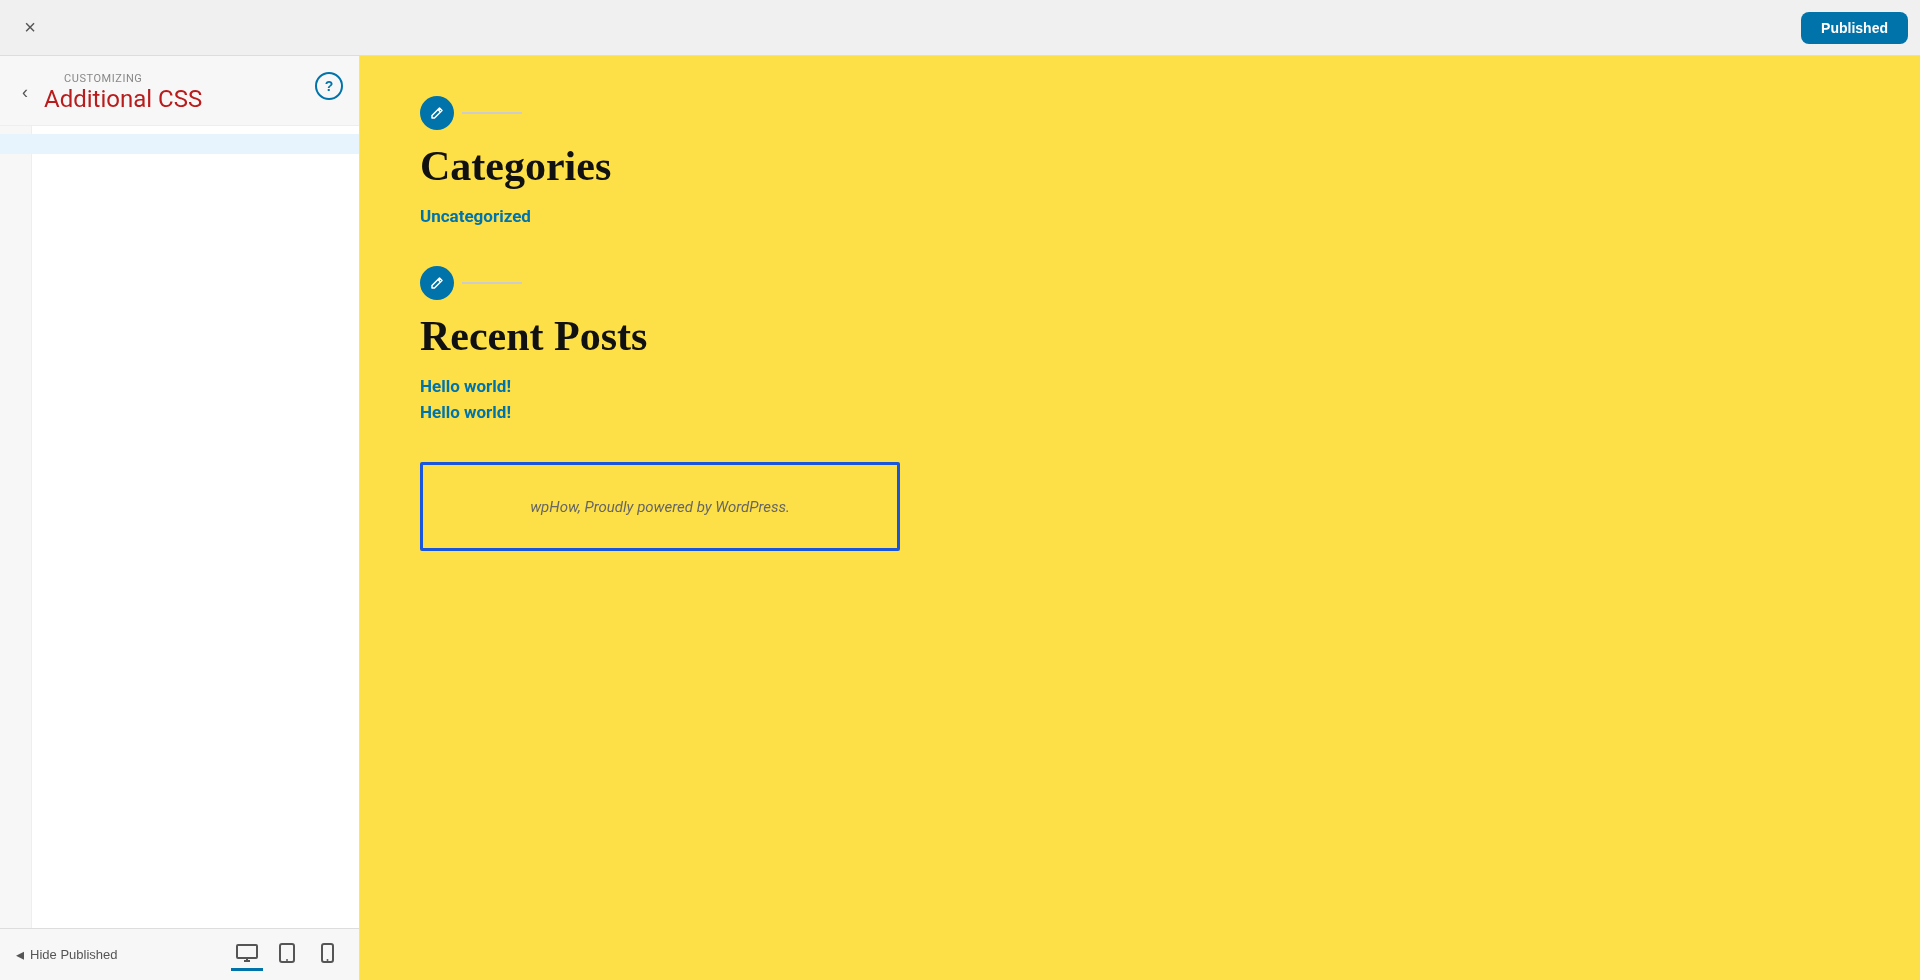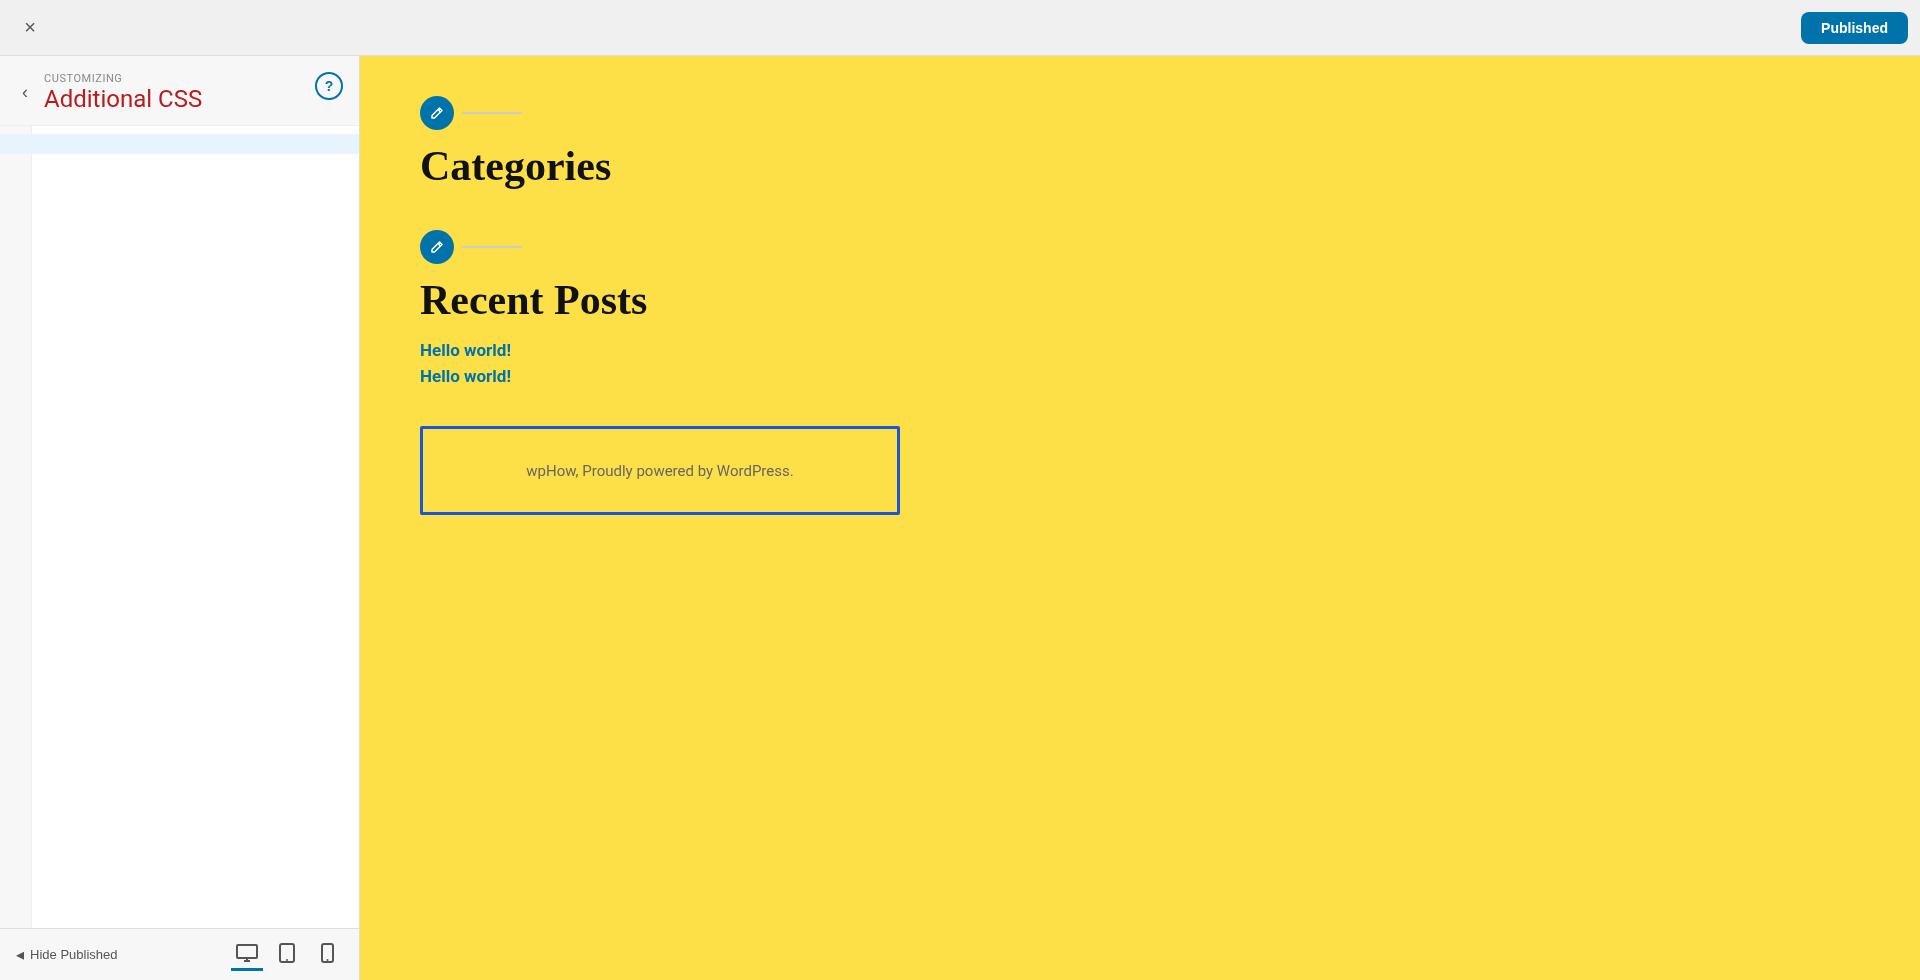--- a/index.html
+++ b/index.html
@@ -79,20 +79,21 @@
     }
     .sidebar-titles {
       display: flex;
       flex-direction: column;
     }
     .customizing-label {
       font-size: 11px;
       color: #888;
       text-transform: uppercase;
       letter-spacing: 0.05em;
+      margin-left: 20px;
     }
     .sidebar-title {
       font-size: 24px;
       color: #b91c1c;
       font-weight: 400;
     }
     .help-btn {
       width: 28px; height: 28px;
       border: 2px solid #0073aa;
       border-radius: 50%;
@@ -246,20 +247,21 @@
       border: 3px solid #1a56db;
       border-radius: 2px;
       padding: 32px 40px;
       margin-top: 20px;
       max-width: 480px;
       text-align: center;
     }
     .footer-text {
       color: #666;
       font-size: 15px;
+      font-style: italic;
     }
 
     
     ::-webkit-scrollbar { width: 6px; }
     ::-webkit-scrollbar-track { background: #f1f1f1; }
     ::-webkit-scrollbar-thumb { background: #bbb; border-radius: 3px; }
   </style>
 </head>
 <body>
 
@@ -328,20 +330,21 @@
       <div class="widget-header">
         <div class="edit-circle">
           <svg width="14" height="14" viewBox="0 0 14 14" fill="none" xmlns="http://www.w3.org/2000/svg">
             <path d="M9.5 2L12 4.5L4.5 12H2V9.5L9.5 2Z" stroke="white" stroke-width="1.5" fill="none" stroke-linejoin="round"></path>
             <path d="M8 3.5L10.5 6" stroke="white" stroke-width="1.5"></path>
           </svg>
         </div>
         <div class="widget-line"></div>
       </div>
       <h2 class="section-title">Categories</h2>
+      <a class="section-link" href="#">Uncategorized</a>
     </div>
 
     <div class="widget-section">
       <div class="widget-header">
         <div class="edit-circle">
           <svg width="14" height="14" viewBox="0 0 14 14" fill="none" xmlns="http://www.w3.org/2000/svg">
             <path d="M9.5 2L12 4.5L4.5 12H2V9.5L9.5 2Z" stroke="white" stroke-width="1.5" fill="none" stroke-linejoin="round"></path>
             <path d="M8 3.5L10.5 6" stroke="white" stroke-width="1.5"></path>
           </svg>
         </div>

